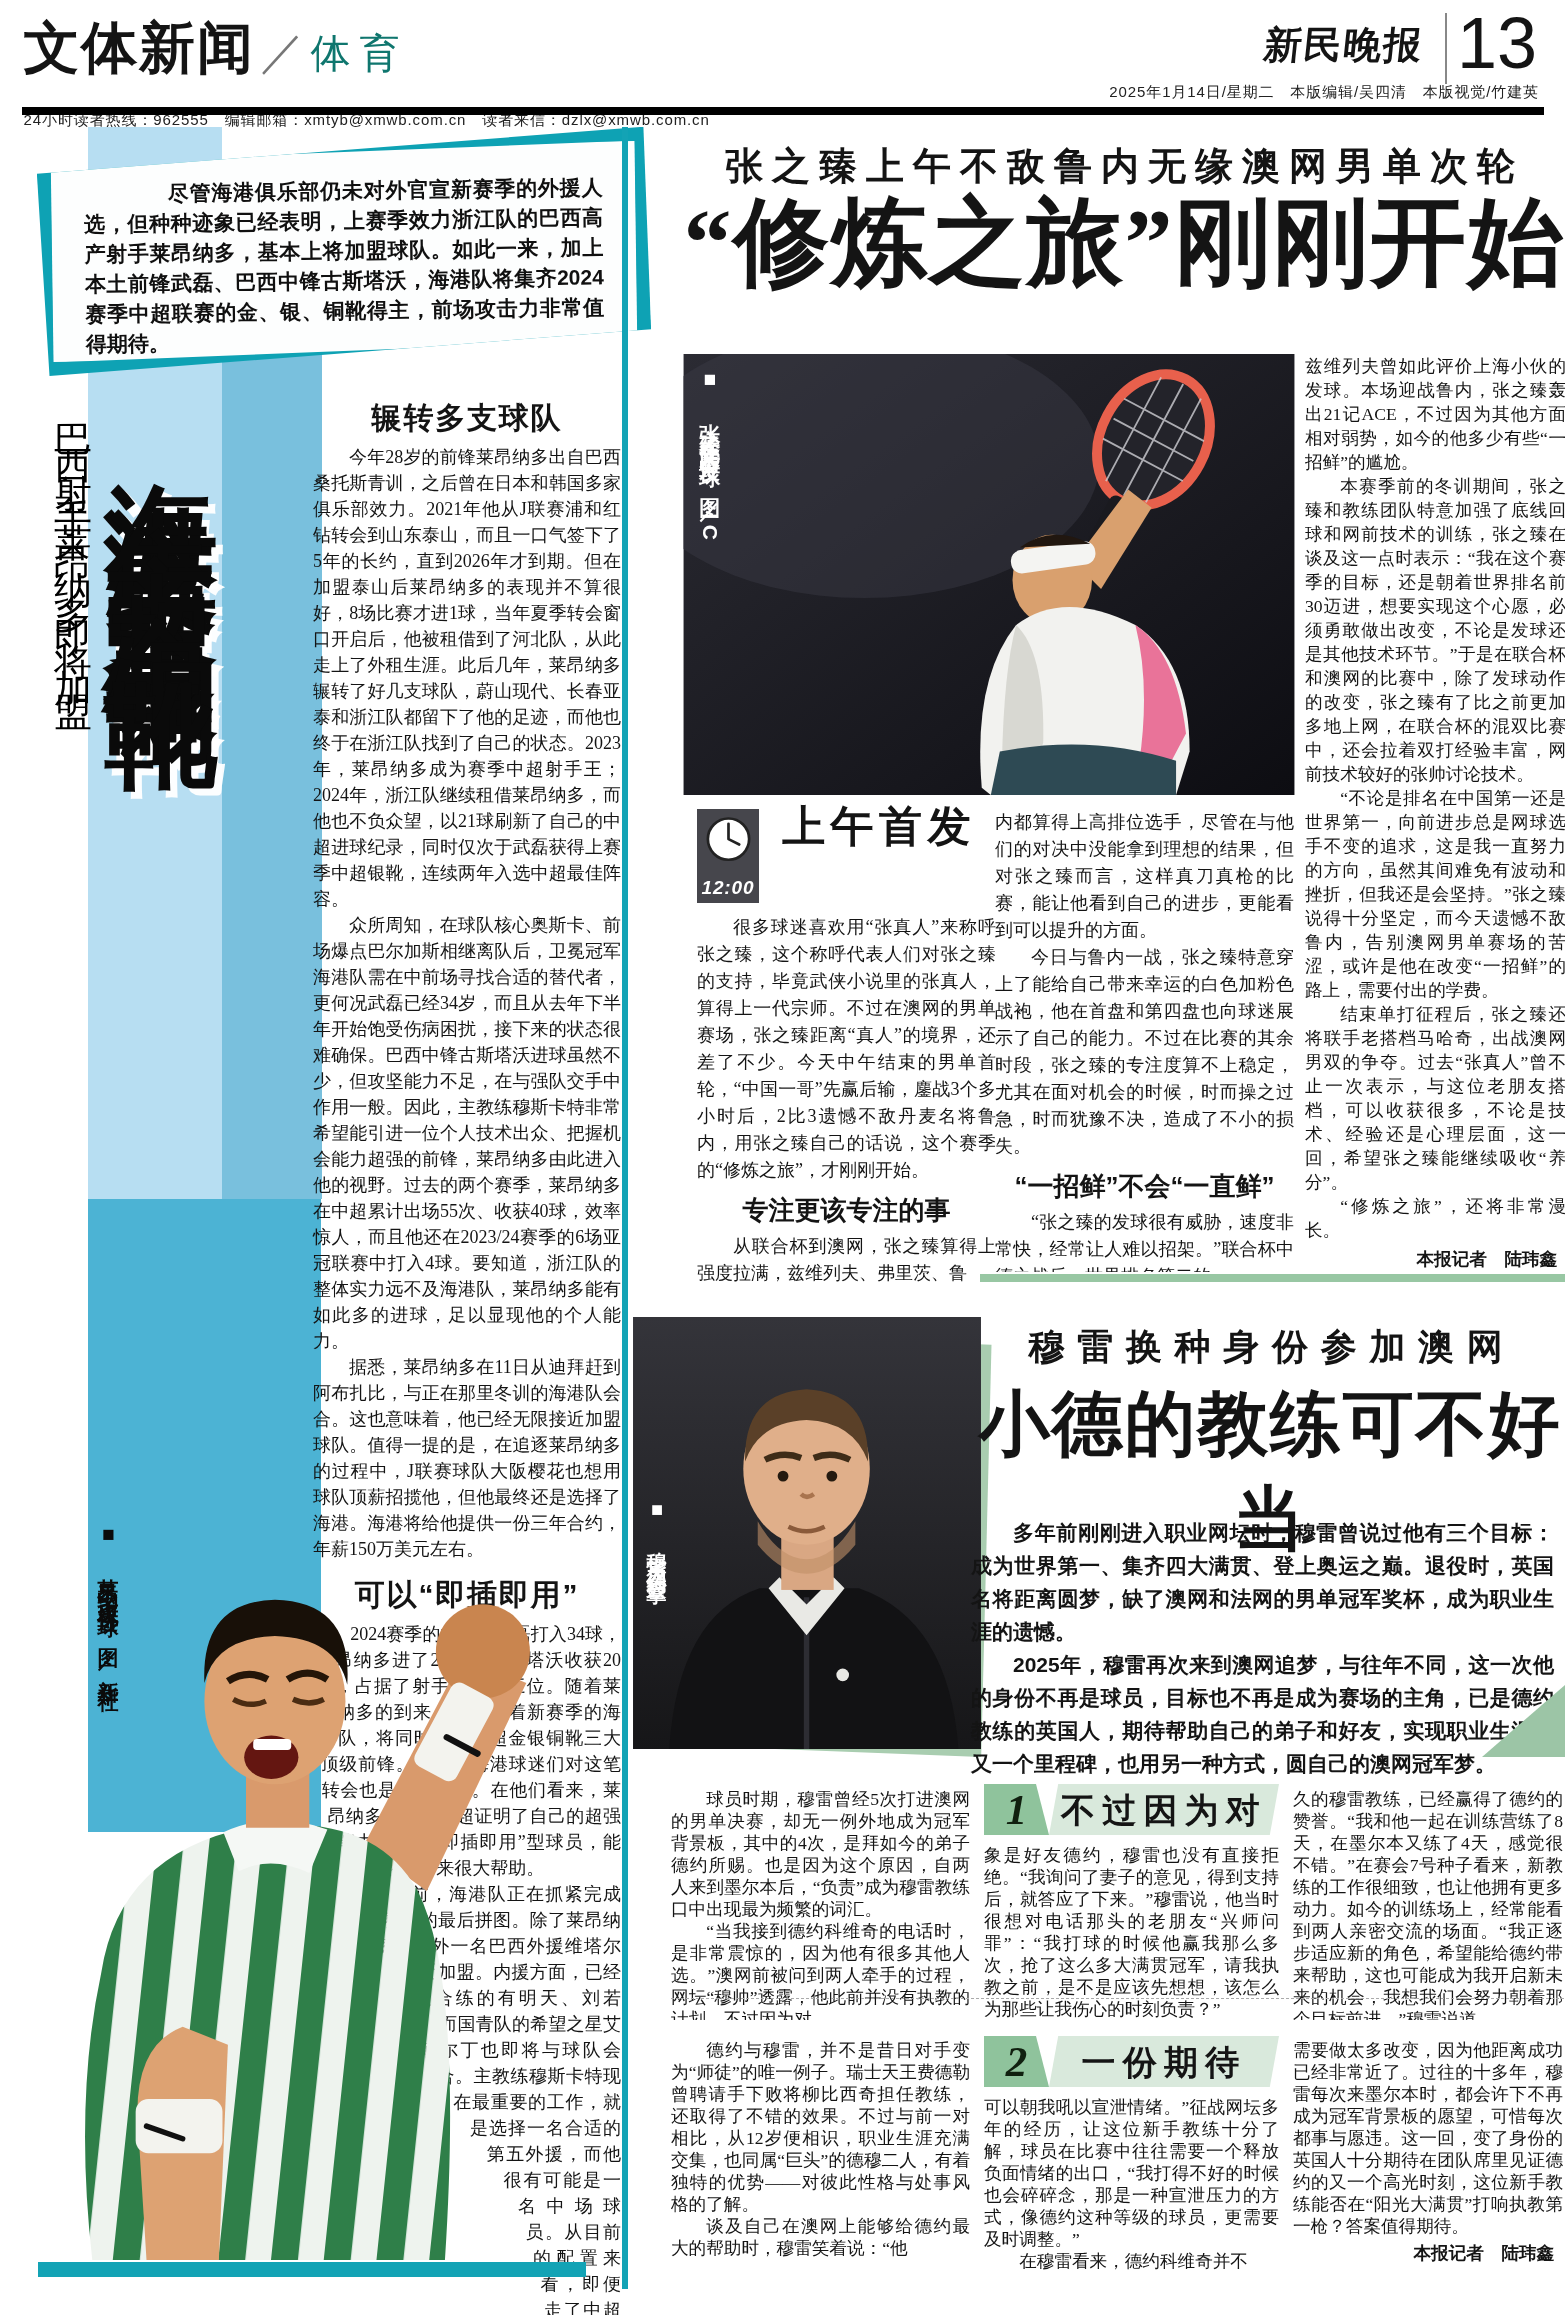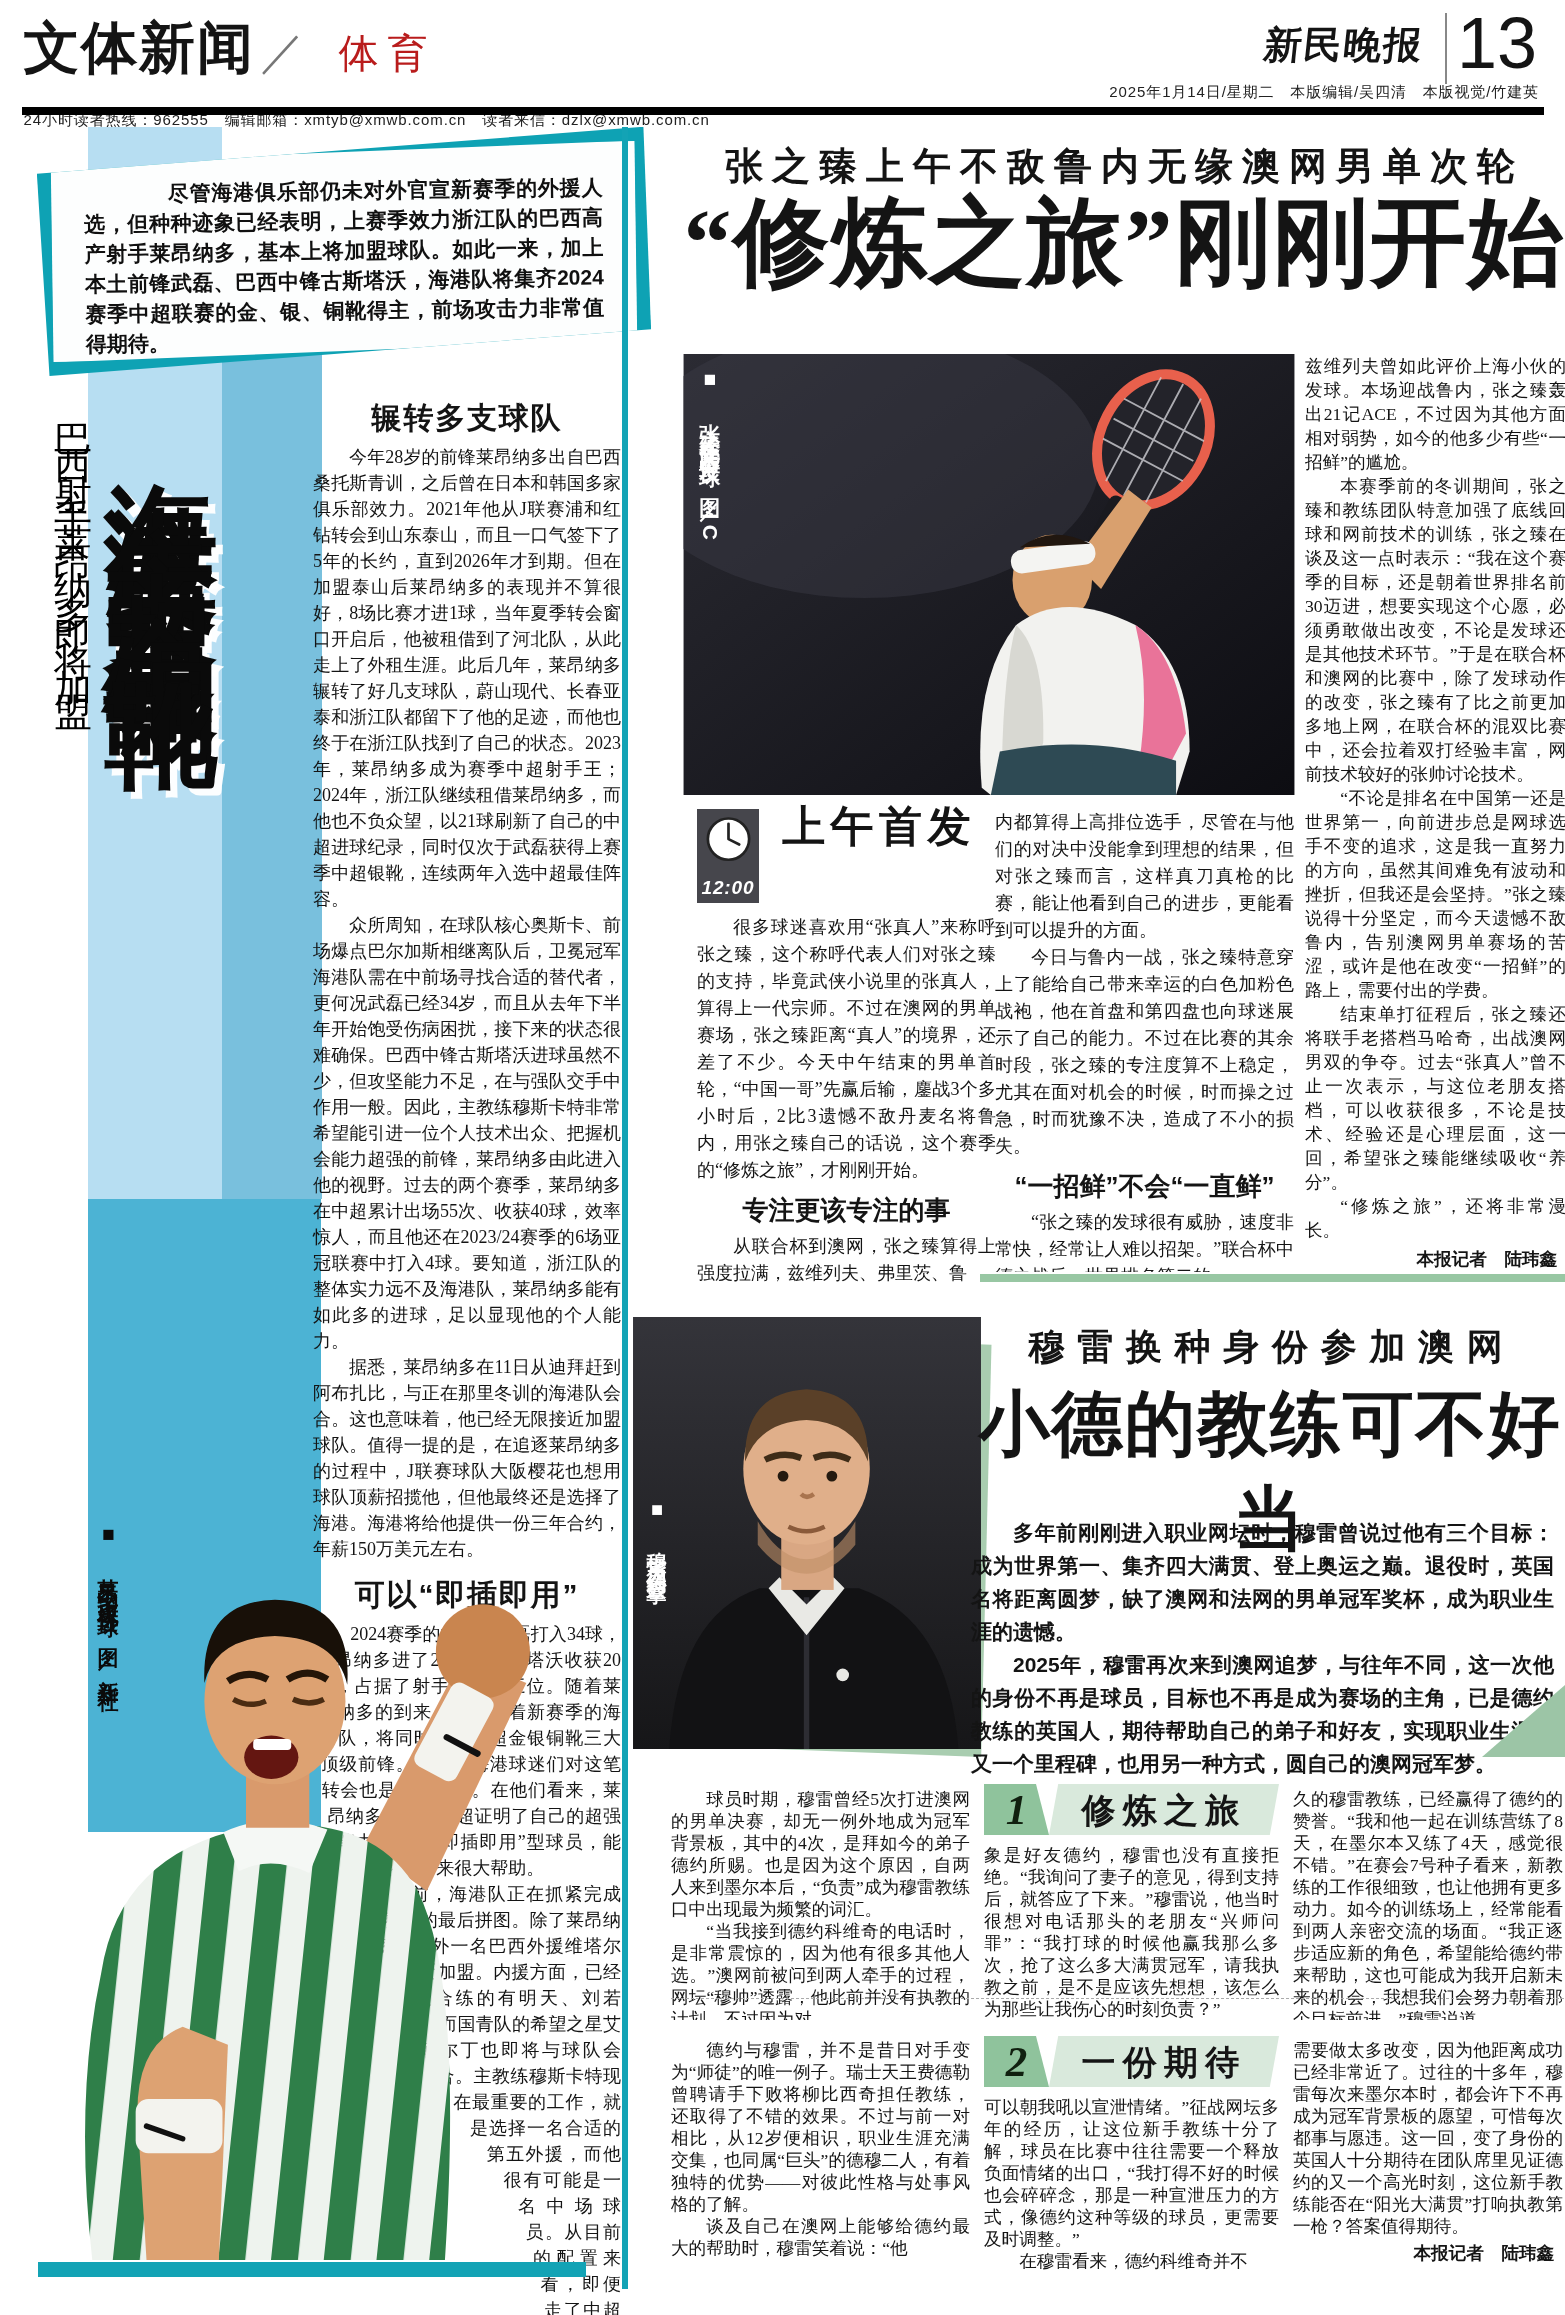--- a/index.html
+++ b/index.html
@@ -3,21 +3,21 @@
 <meta charset="utf-8">
 <style>
   html,body{margin:0;padding:0;background:#e8e8e8;}
   .page{position:relative;width:1566px;height:2316px;background:#ffffff;margin:0 auto;
         font-family:"Liberation Serif","DejaVu Serif",serif;color:#141414;overflow:hidden;}
   .abs{position:absolute;}
 
   
   .h-section{font-family:"Liberation Sans","DejaVu Sans",sans-serif;font-weight:900;font-size:56px;letter-spacing:1.8px;}
   .h-slash{font-weight:300;color:#777;font-size:45px;padding:0 5.4px;}
-  .h-sub{font-weight:400;color:#b91c1c;font-size:40px;letter-spacing:9px;font-family:"Liberation Serif",serif;margin-left:28px;}
+  .h-sub{font-weight:400;color:#0f766e;font-size:40px;letter-spacing:9px;font-family:"Liberation Serif",serif;}
   .h-mast{font-family:"Liberation Serif",serif;font-weight:900;font-size:38px;transform:skewX(-6deg);letter-spacing:1.8px;}
   .h-page{font-family:"Liberation Sans",sans-serif;font-weight:300;font-size:72px;line-height:1;}
   .h-info{font-family:"Liberation Sans","DejaVu Sans",sans-serif;font-size:15px;color:#222;letter-spacing:0.9px;}
   .h-bar{background:#000;}
 
   
   .banner-teal{background:#0ea2b4;clip-path:polygon(0 16%,99.2% 0,100% 84%,1.6% 100%);transform:rotate(-0.8deg);}
   .banner-white{position:absolute;left:13.6px;right:13.6px;top:13.6px;bottom:13.6px;background:#fdfefe;
                 clip-path:polygon(0 7%,100% 0,100% 93%,0 100%);}
   .intro-text{padding:31px 33px 0 33px;font-family:"Liberation Sans","DejaVu Sans",sans-serif;
@@ -267,21 +267,21 @@
     </div>
     <div class="abs" style="left:849px;top:375px;width:83px;height:72px;background:#9cc5a6;clip-path:polygon(100% 0,100% 100%,0 100%);"></div>
 
     <div class="abs mcol" style="left:38px;top:449px;width:299px;height:232px;">
       <p class="ind">球员时期，穆雷曾经5次打进澳网的男单决赛，却无一例外地成为冠军背景板，其中的4次，是拜如今的弟子德约所赐。也是因为这个原因，自两人来到墨尔本后，“负责”成为穆雷教练口中出现最为频繁的词汇。</p>
       <p class="ind">“当我接到德约科维奇的电话时，是非常震惊的，因为他有很多其他人选。”澳网前被问到两人牵手的过程，网坛“穆帅”透露，他此前并没有执教的计划，不过因为对</p>
     </div>
     <div class="abs mcol" style="left:351px;top:445px;width:295px;height:235px;">
       <div class="mbadge">
         <div class="mnum">1</div>
-        <div class="mtitle">修炼之旅</div>
+        <div class="mtitle">不过因为对</div>
       </div>
       <p>象是好友德约，穆雷也没有直接拒绝。“我询问了妻子的意见，得到支持后，就答应了下来。”穆雷说，他当时很想对电话那头的老朋友“兴师问罪”：“我打球的时候他赢我那么多次，抢了这么多大满贯冠军，请我执教之前，是不是应该先想想，该怎么为那些让我伤心的时刻负责？”</p>
 
     </div>
     <div class="abs mcol" style="left:660px;top:449px;width:270px;height:232px;">
       <p>久的穆雷教练，已经赢得了德约的赞誉。“我和他一起在训练营练了8天，在墨尔本又练了4天，感觉很不错。”在赛会7号种子看来，新教练的工作很细致，也让他拥有更多动力。如今的训练场上，经常能看到两人亲密交流的场面。“我正逐步适应新的角色，希望能给德约带来帮助，这也可能成为我开启新未来的机会，我想我们会努力朝着那个目标前进。”穆雷说道。</p>
     </div>
 
     <div class="abs dashline" style="left:38px;top:688px;width:893px;height:0;"></div>
 

